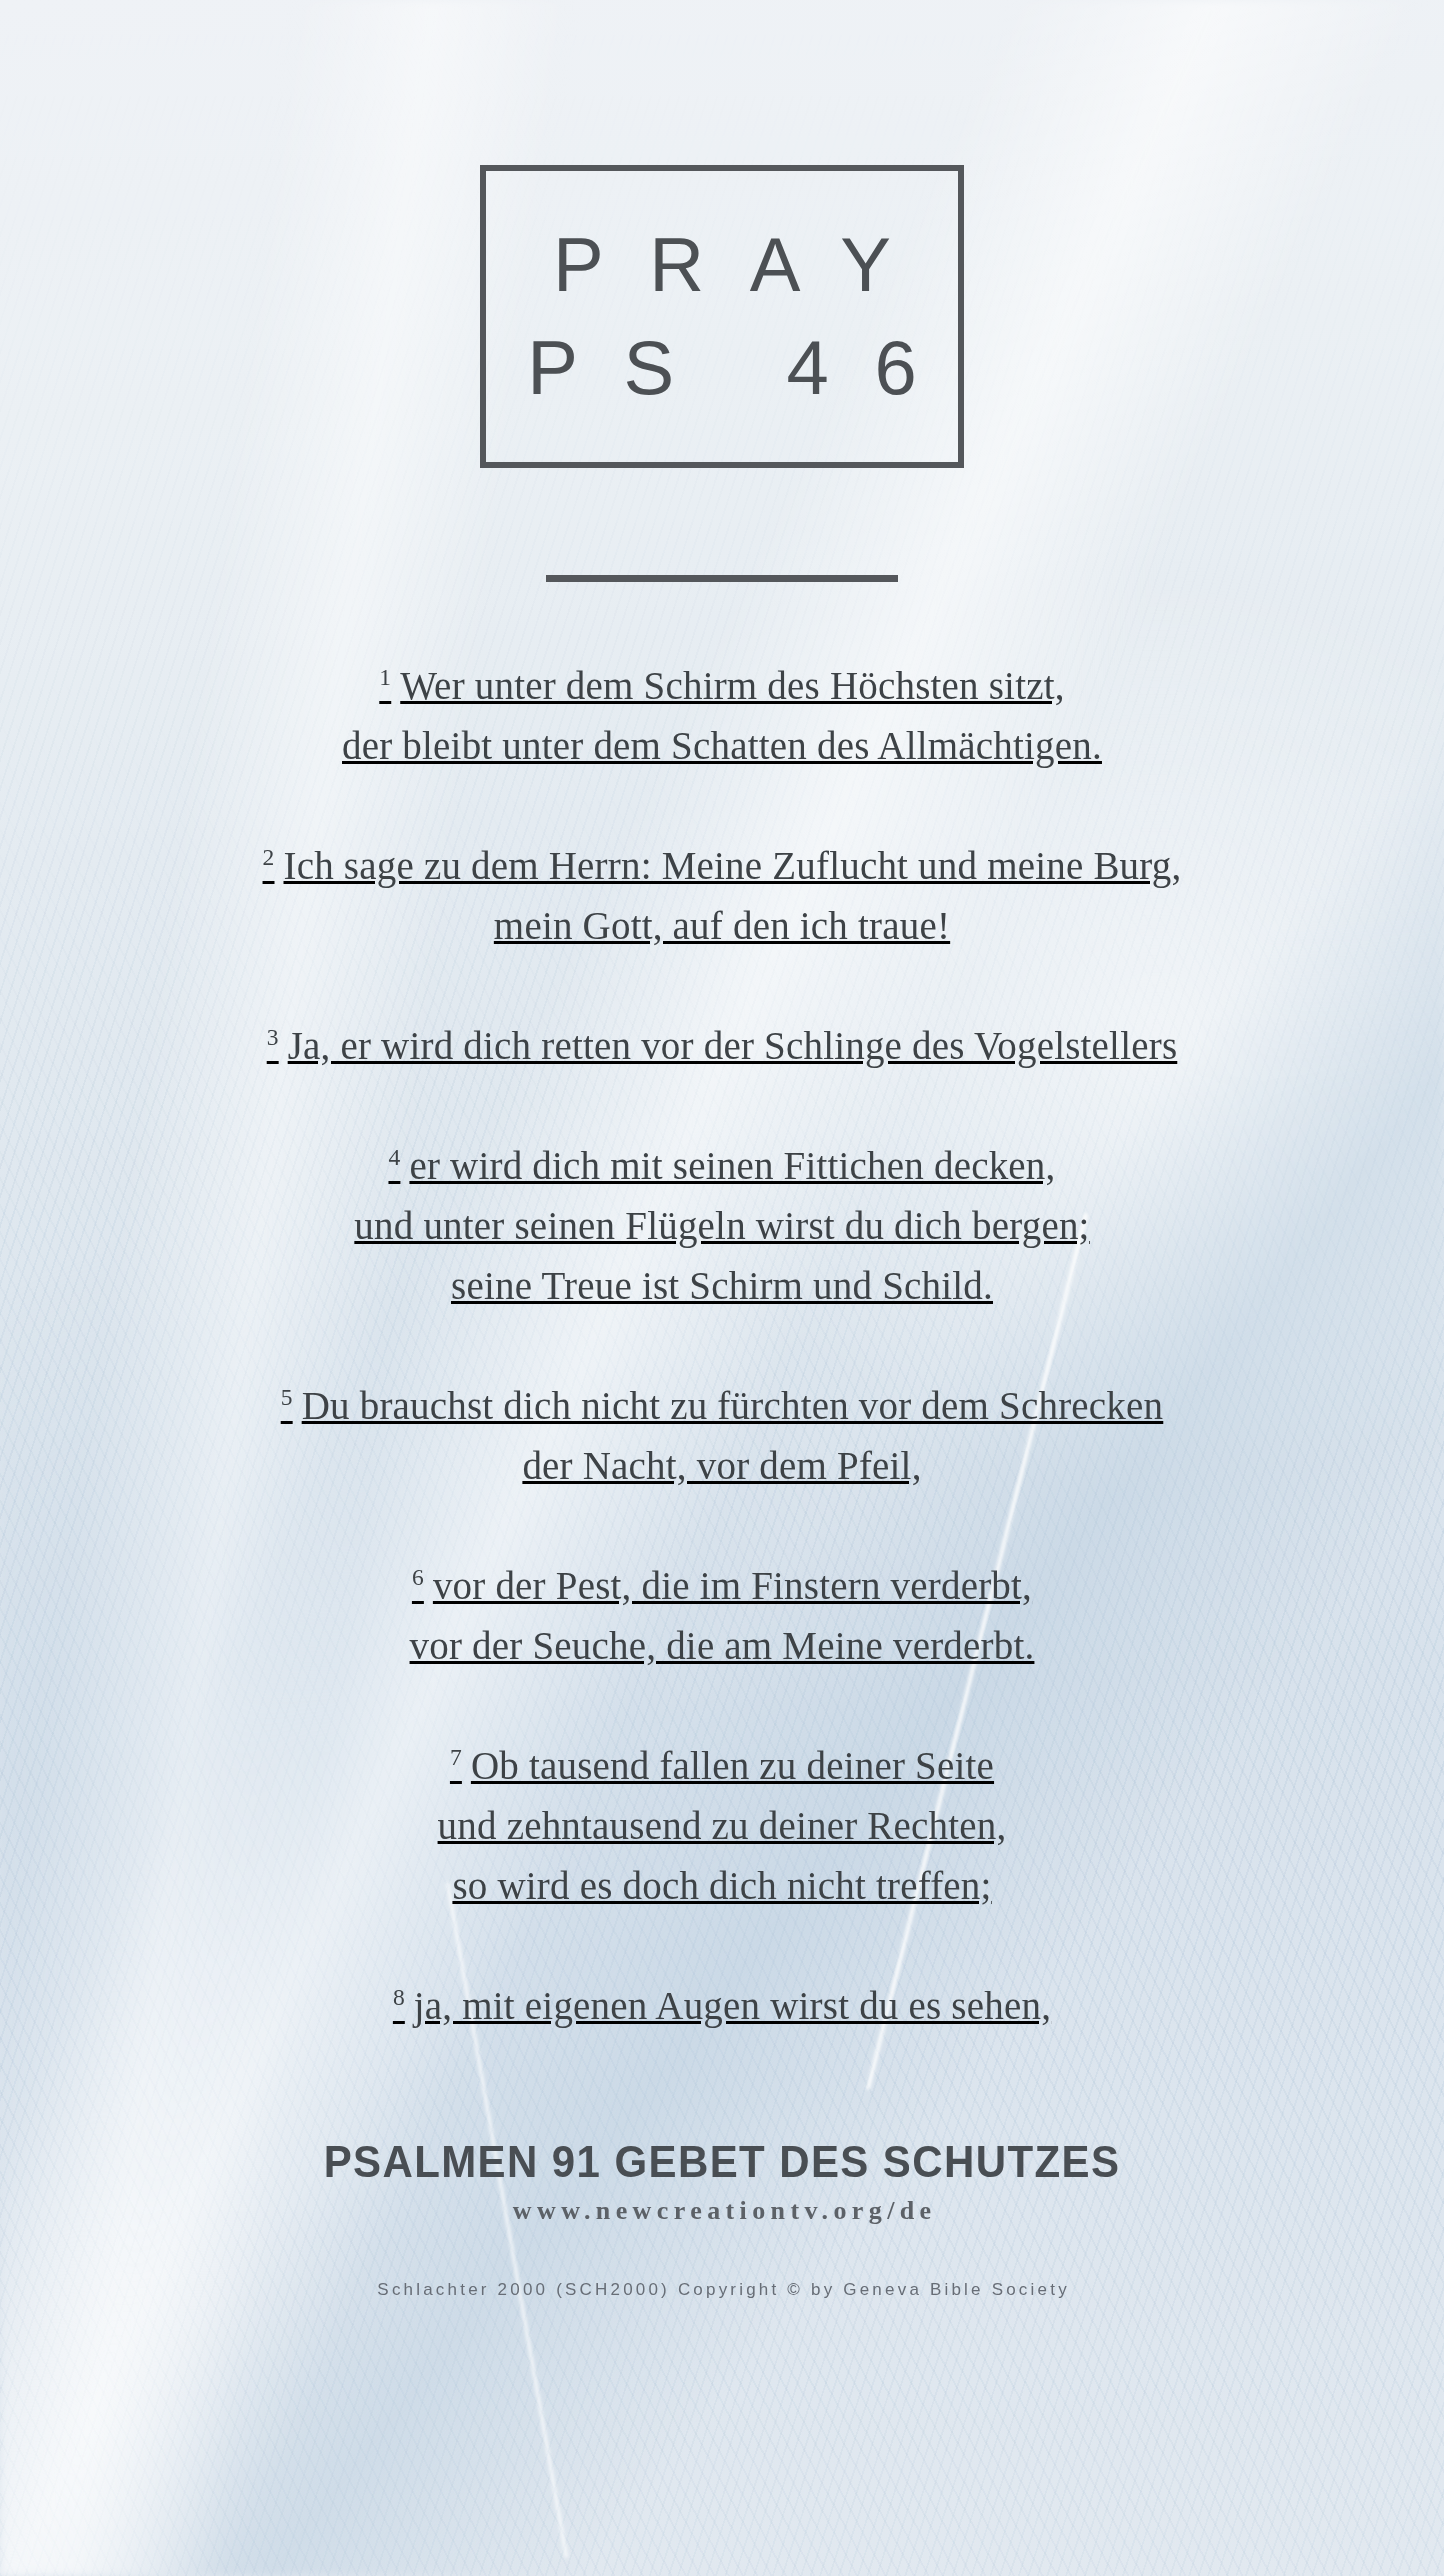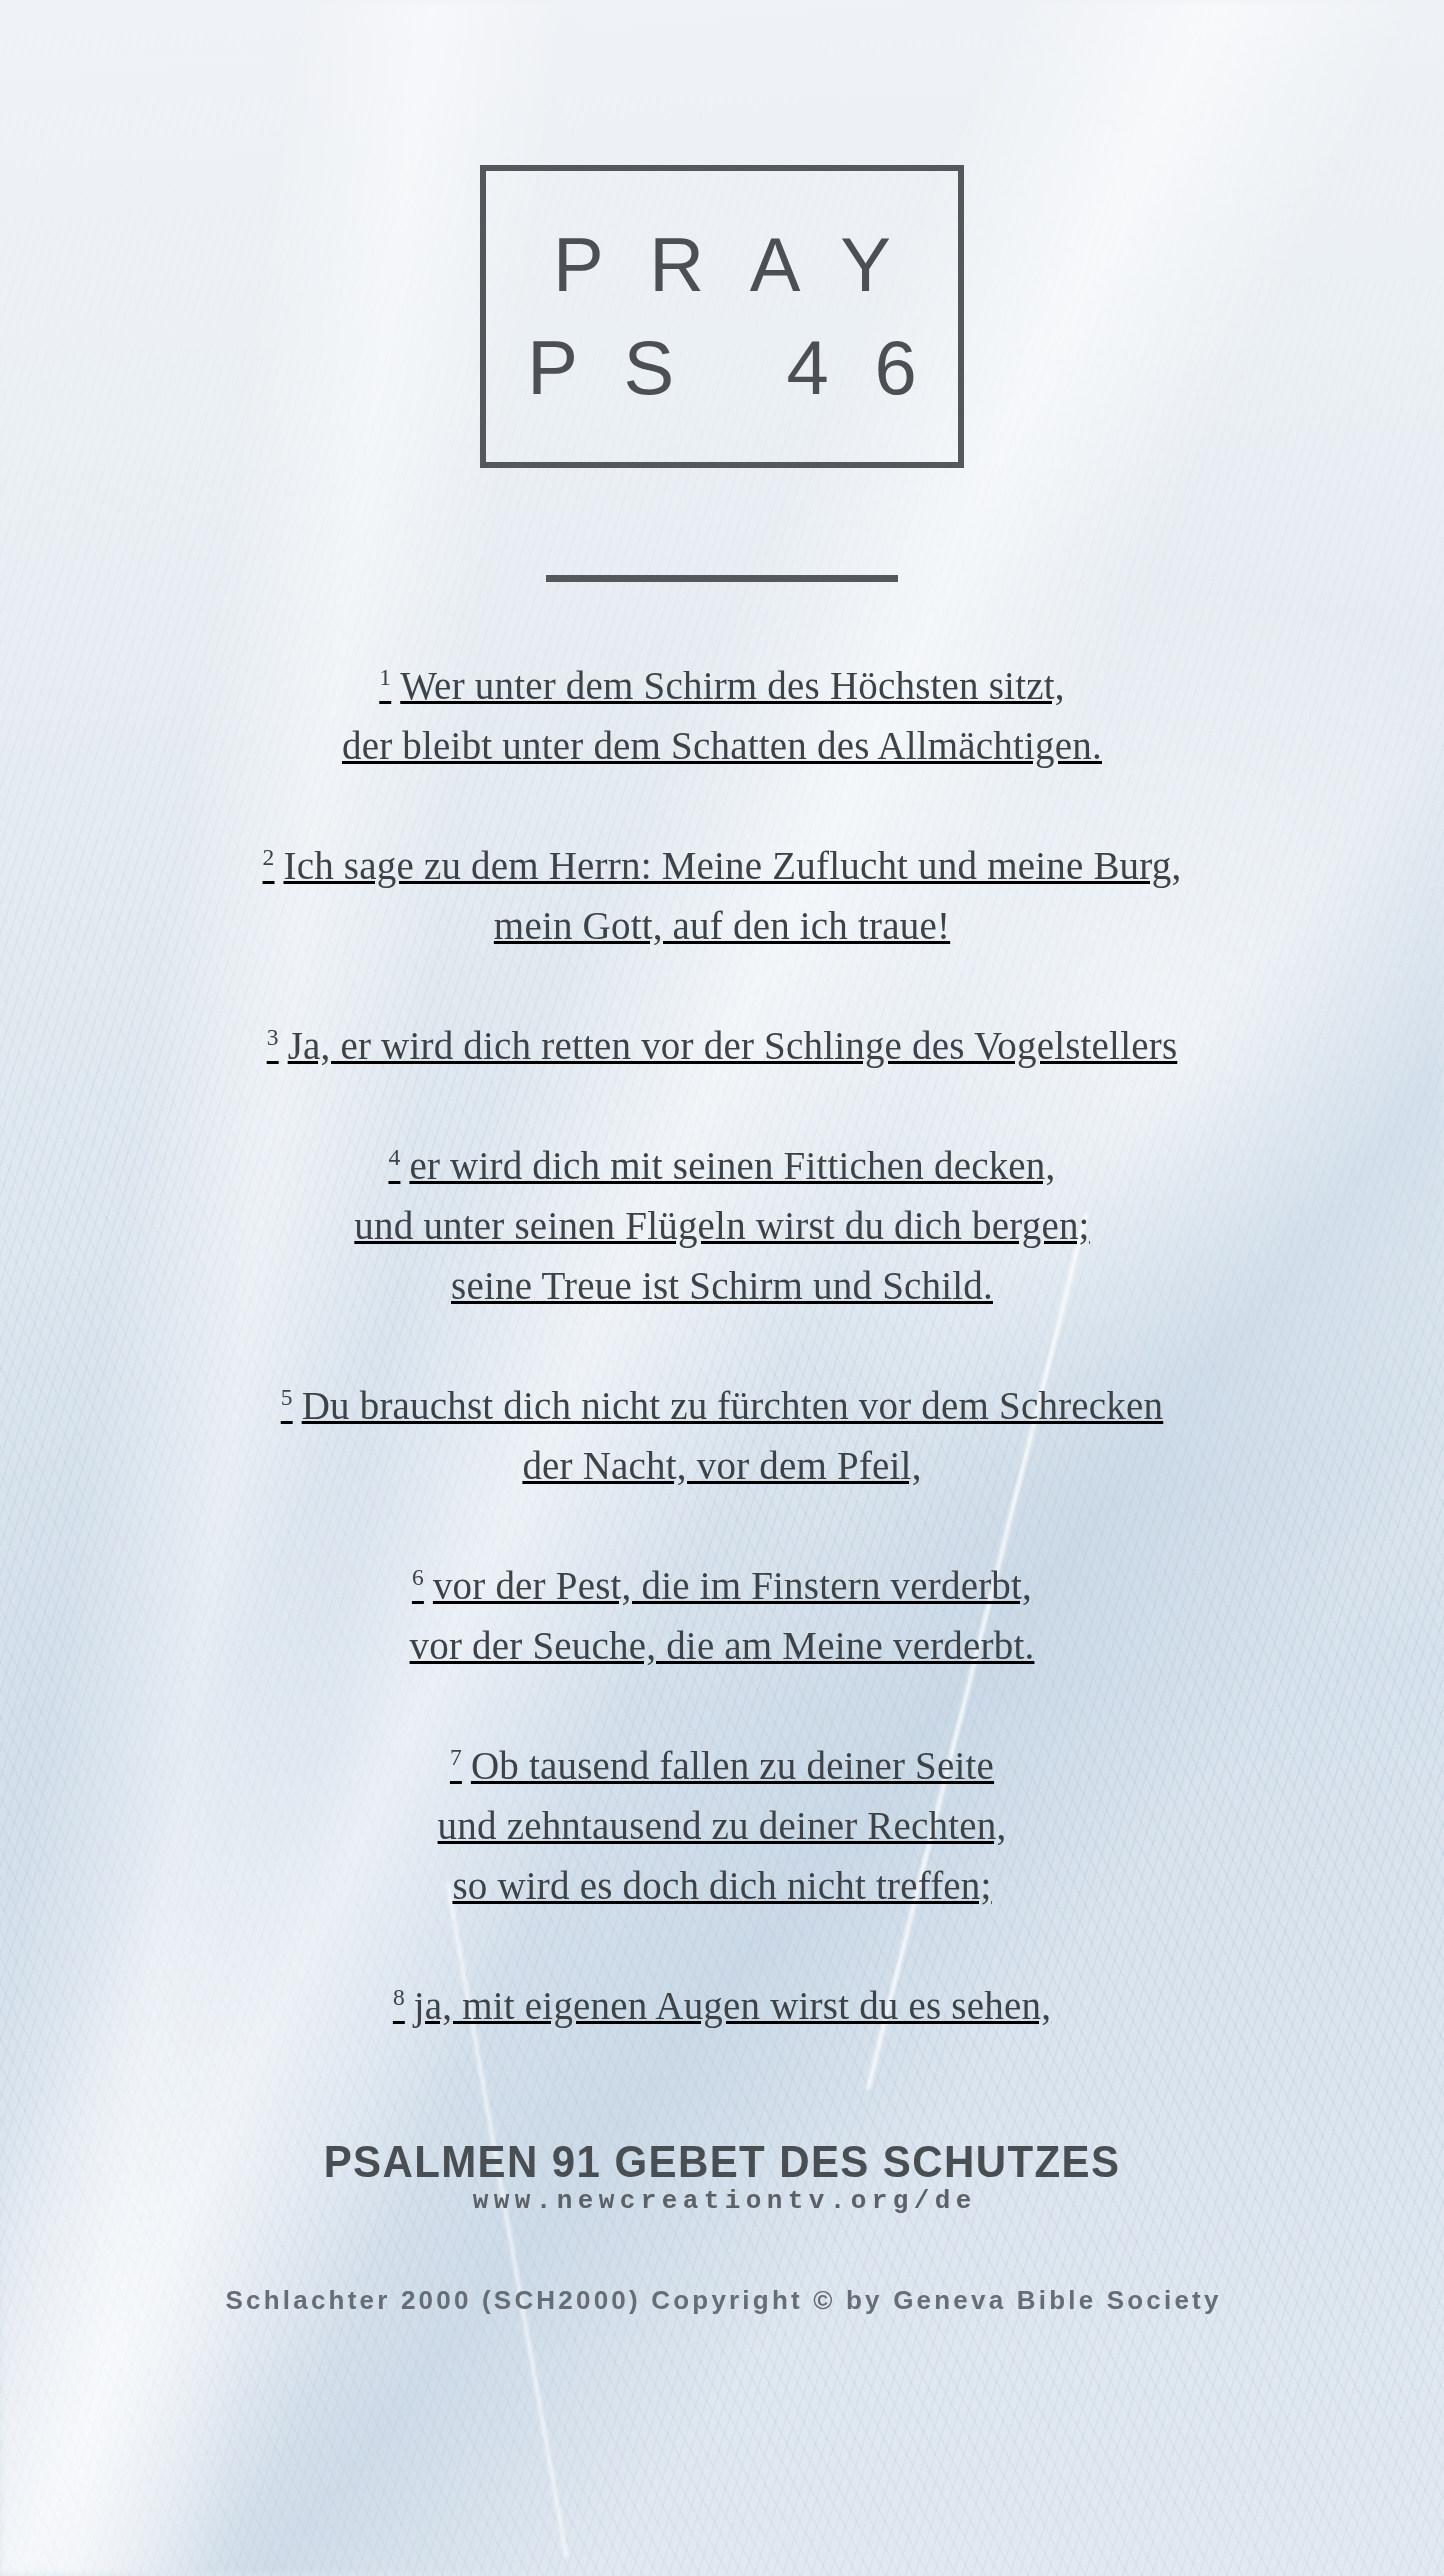--- a/index.html
+++ b/index.html
@@ -117,33 +117,33 @@
     margin-top: 105px;
     font-family: "Liberation Sans", "DejaVu Sans", sans-serif;
     font-weight: 700;
     font-size: 42px; line-height: 1;
     letter-spacing: 1.4px;
     color: #494e53;
     transform: scaleY(1.06);
     white-space: nowrap;
   }
   .footer-url {
-    margin-top: 5px;
-    font-family: Liberation Mono, monospace;
+    margin-top: 14px;
+    font-family: Liberation Serif, serif;
     font-weight: 700;
     font-size: 26px; line-height: 27px;
     letter-spacing: 5.4px; padding-left: 5.4px;
     color: #5c6167;
     white-space: nowrap;
   }
   .footer-copyright {
-    margin-top: 74px;
+    margin-top: 54px;
     font-family: "Liberation Sans", "DejaVu Sans", sans-serif;
-    font-weight: 700;
-    font-size: 26px; line-height: 23.5px;
+    font-weight: 400;
+    font-size: 17px; line-height: 23.5px;
     letter-spacing: 3.2px; padding-left: 3.2px;
     color: #676d76;
     white-space: nowrap;
   }
 </style>
 </head>
 <body>
 
 <div class="poster">
 

